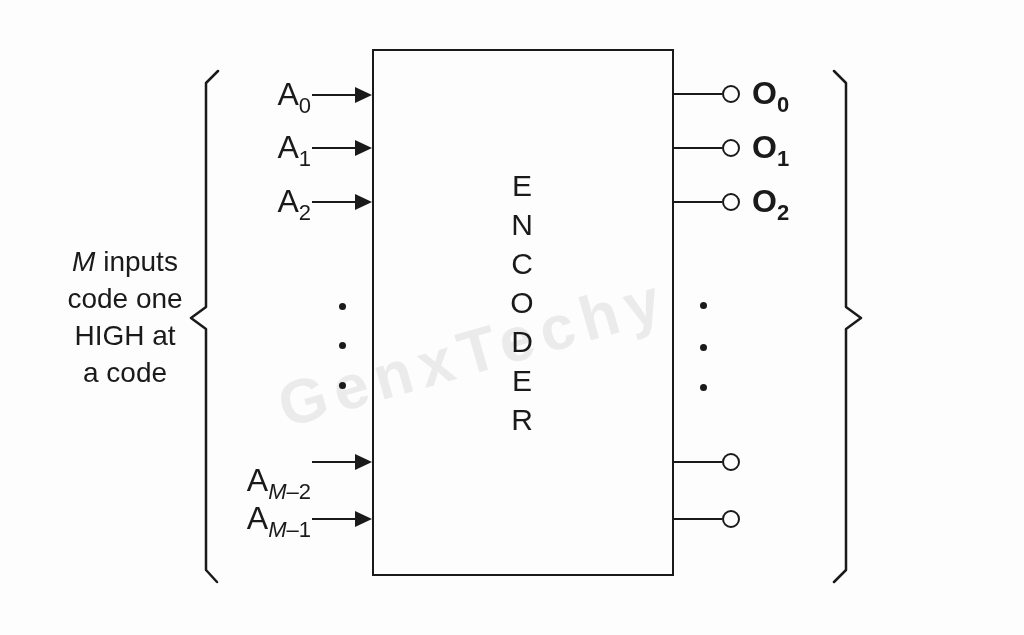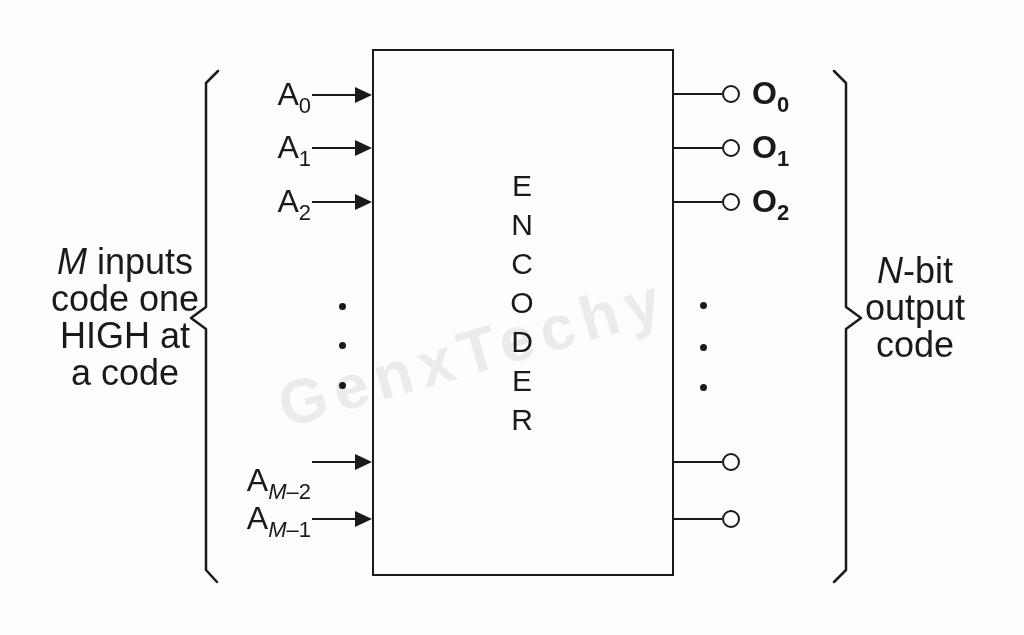--- a/index.html
+++ b/index.html
@@ -50,21 +50,21 @@
   .in-label{right:713px;text-align:left;}
   .out-label{left:752px;font-weight:bold;}
   .pin-label .sub-it{font-size:22px;font-style:italic;vertical-align:-8px;}
   .pin-label .sub{font-size:22px;vertical-align:-8px;}
   
   .dot{position:absolute;width:7px;height:7px;border-radius:50%;background:#1a1a1a;z-index:2;}
   
   .braces{position:absolute;left:0;top:0;z-index:2;pointer-events:none;}
   
   .caption{
-    position:absolute;font-size:36px;line-height:37px;text-align:center;z-index:3;
+    position:absolute;font-size:28px;line-height:37px;text-align:center;z-index:3;
   }
   .caption .it{font-style:italic;}
   .left-caption{left:25px;top:243px;width:200px;}
   .right-caption{left:853px;top:252px;width:124px;}
 </style>
 </head>
 <body>
 
 <div class="canvas">
 
@@ -124,19 +124,14 @@
   <div class="dot" style="left:700px;top:344px"></div>
   <div class="dot" style="left:700px;top:384px"></div>
 
   <div class="caption left-caption">
     <div><span class="it">M</span><span> inputs</span></div>
     <div>code one</div>
     <div>HIGH at</div>
     <div>a code</div>
   </div>
 
-  <div class="caption right-caption">
-    <div><span class="it">N</span><span>-bit</span></div>
-    <div>output</div>
-    <div>code</div>
-  </div>
 
 </div>
 
 </body></html>

